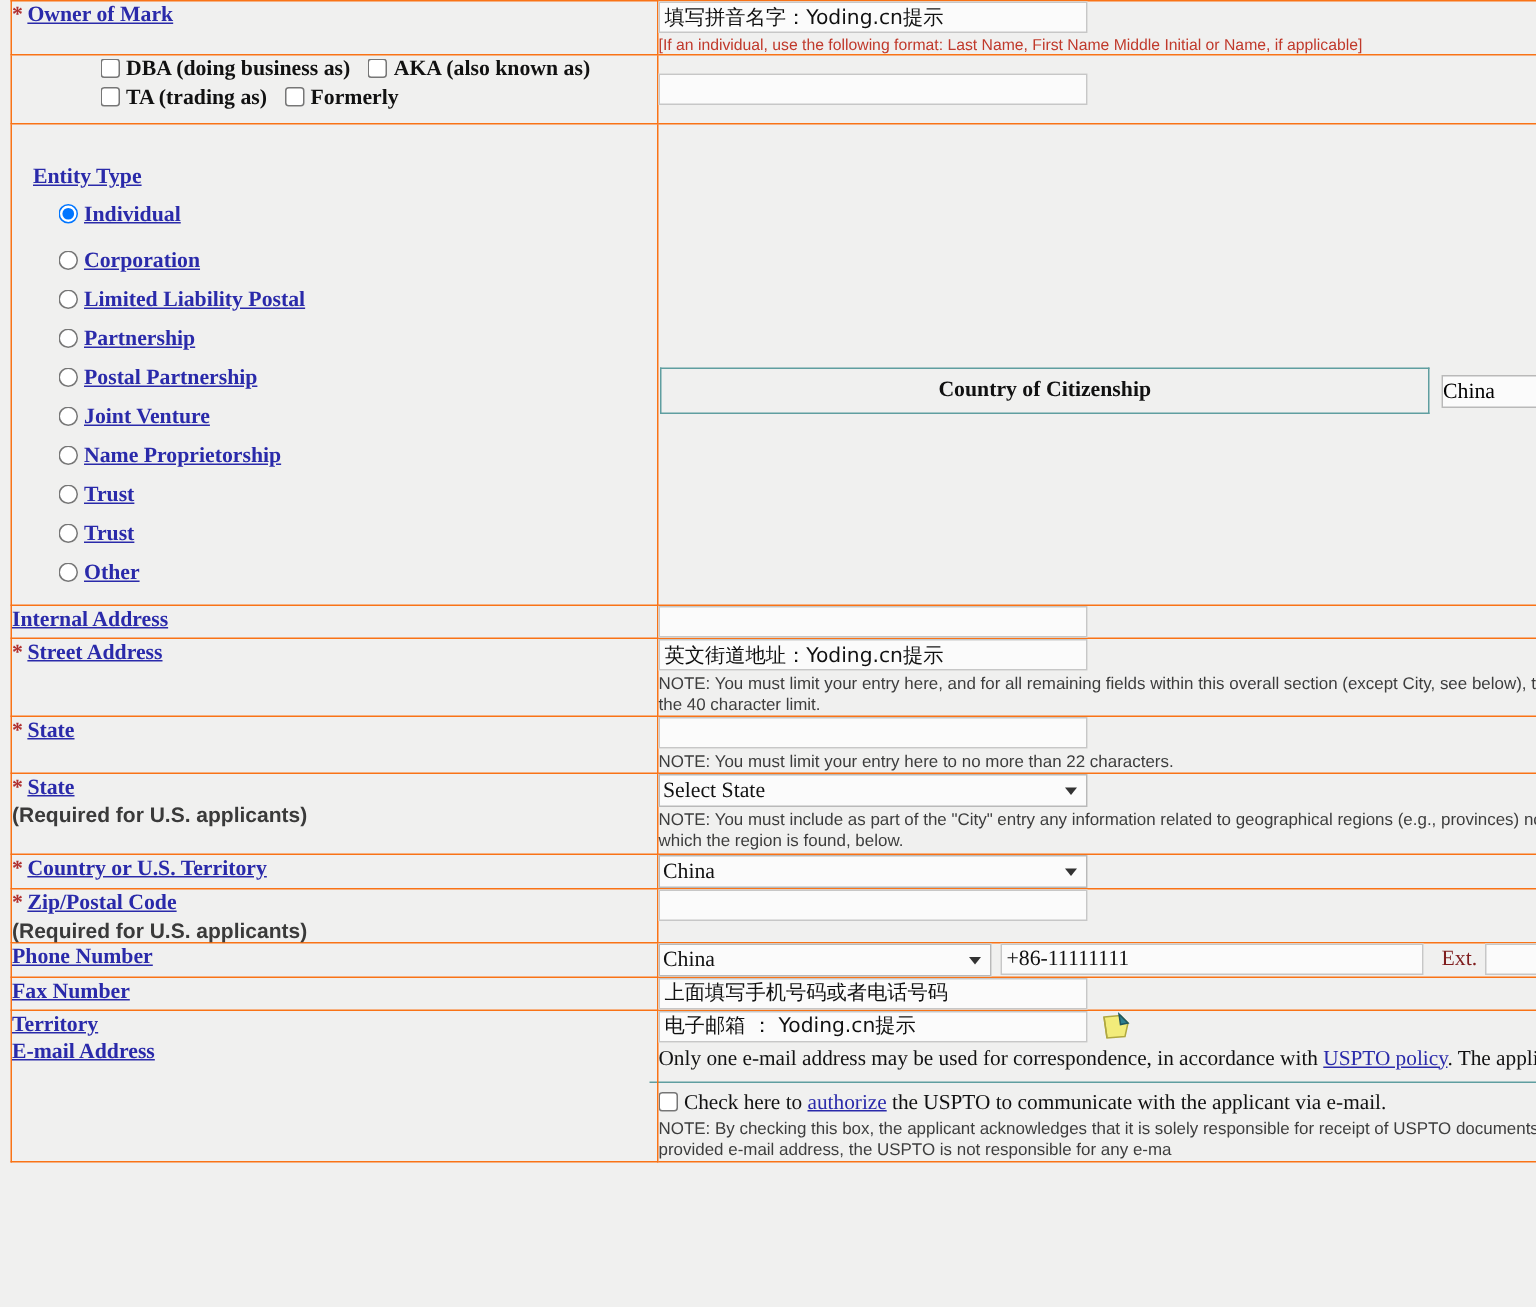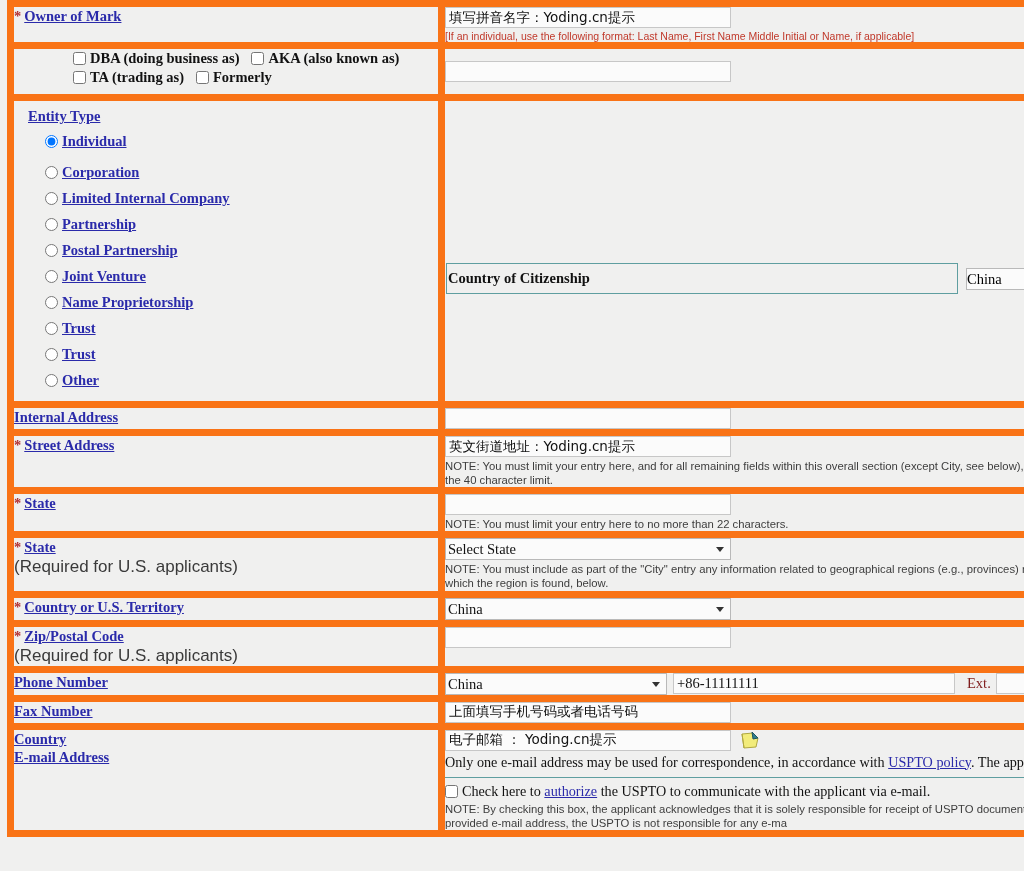--- a/index.html
+++ b/index.html
@@ -18,21 +18,21 @@
     padding-left: 7px;
     position: relative;
   }
   table.form {
     border-collapse: collapse;
     width: 1160px;      
     background: #f0f0ef;
     table-layout: fixed;
   }
   table.form > tbody > tr > td {
-    border: 7px solid #f97316;
+    border: 1px solid #f97316;
     vertical-align: top;
     background: #f0f0ef;
     padding: 0;
   }
   td.lbl {
     width: 431px;
     padding: 7px 0 7px 14px;
     vertical-align: middle;
   }
   td.fld {
@@ -51,23 +51,23 @@
     cursor: pointer;
   }
   .req {
     color: #b03030;
     font-weight: bold;
     font-size: 14.5px;
     margin-right: 3px;
   }
   .sublabel {
     color: #3a3a3a;
-    font-size: 17px;
+    font-size: 14px;
     font-family: "Liberation Sans", sans-serif;
-    font-weight: normal;
+    font-weight: bold;
     display: block;
     margin-top: 1px;
   }
 
   
   input.txt {
     width: 286px;
     height: 21px;
     font-size: 14.5px;
     font-family: "Liberation Serif", serif;
@@ -124,40 +124,40 @@
   
   .cbrow { font-size: 14.5px; font-weight: bold; color: #111; line-height: 19px; white-space: nowrap; padding-left: 32px; }
   .cbrow span.cbtext { margin-right: 12px; }
   input[type=checkbox], input[type=radio] {
     vertical-align: middle;
     margin: 0 4px 2px 0;
     width: 13px; height: 13px;
   }
 
   
-  .entity-head { padding: 6px 0 2px 14px; }
+  .entity-head { padding: 6px 0 2px 14px; margin-top: 20px; }
   .entity-list { padding: 3px 0 8px 14px; }
   .entity-item { padding: 4px 0 4px 17px; white-space: nowrap; }
   .entity-item.first { padding-top: 2px; padding-bottom: 9px; }
 
   
   table.citz {
     border-collapse: collapse;
     margin-top: 162px;
     margin-left: 1px;
   }
   table.citz td {
     border: 1px solid #5f9ea0;
     background: #f0f0ef;
     height: 30px;
     vertical-align: middle;
   }
   td.citz-head {
     width: 512px;
-    text-align: left;
+    text-align: center;
     font-weight: bold;
     font-size: 14.5px;
     color: #111;
   }
   td.citz-sel { border: none !important; padding-left: 8px; }
   select.citzsel {
     width: 200px; height: 22px;
     font-size: 14.5px;
     font-family: "Liberation Serif", serif;
     border: 1px solid #b9b9b9;
@@ -238,21 +238,21 @@
         <a class="flink">Entity Type</a>
       </div>
       <div class="entity-list">
         <div class="entity-item first">
           <input type="radio" name="entity" checked="" style=""><a class="flink">Individual</a>
         </div>
         <div class="entity-item">
           <input type="radio" name="entity" style=""><a class="flink">Corporation</a>
         </div>
         <div class="entity-item">
-          <input type="radio" name="entity" style=""><a class="flink">Limited Internal Company</a>
+          <input type="radio" name="entity" style=""><a class="flink">Limited Liability Postal</a>
         </div>
         <div class="entity-item">
           <input type="radio" name="entity" style=""><a class="flink">Partnership</a>
         </div>
         <div class="entity-item">
           <input type="radio" name="entity" style=""><a class="flink">Postal Partnership</a>
         </div>
         <div class="entity-item">
           <input type="radio" name="entity" style=""><a class="flink">Joint Venture</a>
         </div>
@@ -376,21 +376,21 @@
     <td class="lbl">
       <a class="flink">Fax Number</a>
     </td>
     <td class="fld">
       <input class="txt cjk" value="上面填写手机号码或者电话号码" style="">
     </td>
   </tr>
 
   <tr>
     <td class="lbl email-lbl">
-      <a class="flink">Country</a><br>
+      <a class="flink">Territory</a><br>
       <a class="flink">E-mail Address</a>
     </td>
     <td class="fld email-cell">
       <div class="email-line">
         <input class="txt cjk" value="电子邮箱 ： Yoding.cn提示" style=""><span class="noteicon">
           <svg width="22" height="20" viewBox="0 0 22 20" xmlns="http://www.w3.org/2000/svg">
             <path d="M3 4 L14 3 L19 8 L17 17 L5 18 Z" fill="#f2ec7a" stroke="#b0a840" stroke-width="1"></path>
             <path d="M13 2 L19 8 L14 9 Z" fill="#2e7f8f" stroke="#1d5560" stroke-width="1"></path>
             <path d="M3 4 L5 18" stroke="#b0a840" stroke-width="1" fill="none"></path>
           </svg>

